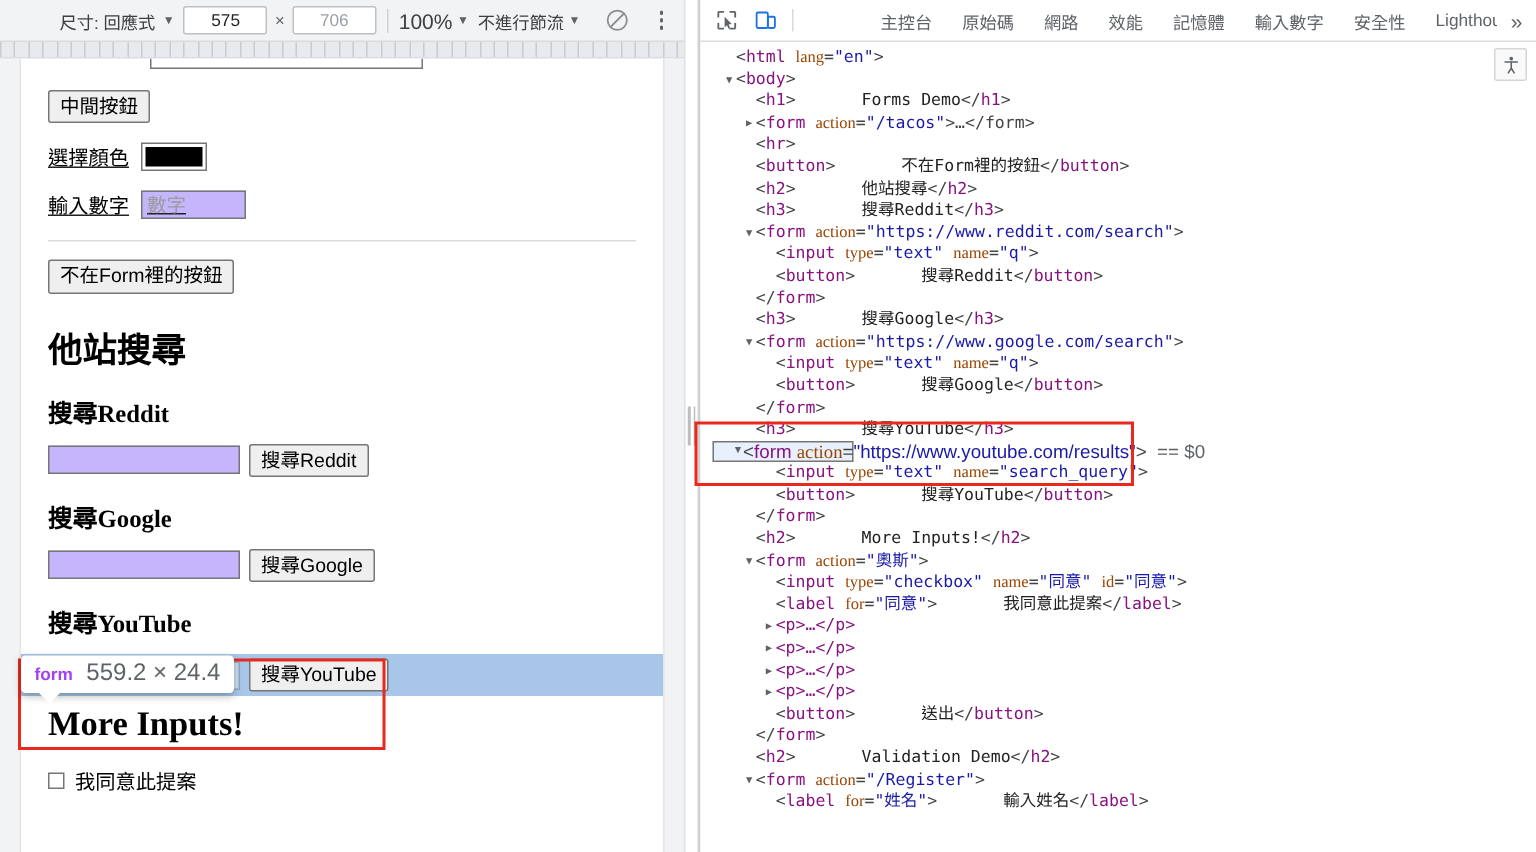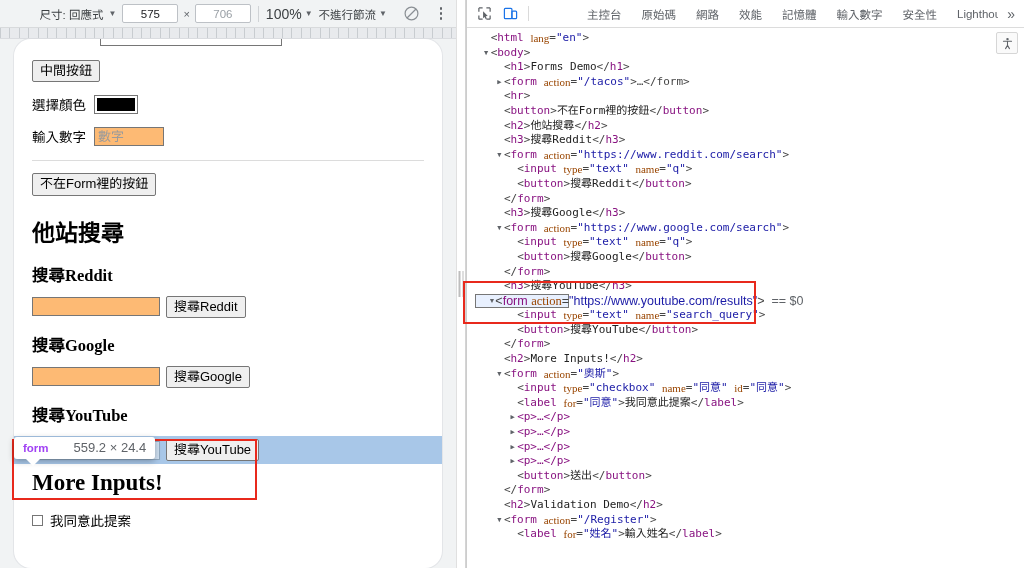--- a/index.html
+++ b/index.html
@@ -33,36 +33,36 @@
   .db-kebab{width:18px;display:flex;flex-direction:column;align-items:center;
             justify-content:center;gap:2.5px;margin-left:6px;margin-right:2px;}
   .db-kebab i{width:2.5px;height:2.5px;border-radius:50%;background:#5f6368;display:block;}
 
   .ruler{height:10px;flex:0 0 10px;background:#e8eaed;position:relative;
          border-bottom:1px solid #dadce0;overflow:hidden;}
   .ruler i{position:absolute;top:0;width:1px;height:10px;background:#c8ccd0;}
 
   .viewport{flex:1;position:relative;background:#f1f3f4;overflow:hidden;}
   .page{position:absolute;left:14px;top:0;width:428px;bottom:0;background:#fff;
-        box-shadow:0 0 0 1px #e3e5e8;overflow:hidden;border-radius:17px;}
+        box-shadow:0 0 0 1px #e3e5e8;overflow:hidden;}
   .page-inner{position:absolute;left:0;right:0;top:-8px;padding:0 18px;}
 
   .pg-textarea{width:180px;height:14px;border:1px solid #767676;
                border-top:none;background:#fff;margin-left:68px;}
 
   .btn{font-family:"Liberation Sans","DejaVu Sans",sans-serif;font-size:13px;
        color:#000;background:#efefef;border:1px solid #767676;border-radius:2px;
        padding:2px 7px;line-height:1.25;cursor:default;}
-  .row{display:flex;align-items:center;gap:8px;margin:12px 0;}
+  .row{display:flex;align-items:center;gap:8px;margin:12px 0;text-decoration:underline;}
   .lbl{font-size:13.5px;color:#000;}
   .color-swatch{width:44px;height:19px;border:1px solid #767676;background:#fff;
                 padding:2px;box-sizing:border-box;}
   .color-swatch i{display:block;width:100%;height:100%;background:#000;}
   .txtin{font-family:"Liberation Sans",sans-serif;font-size:13px;height:19px;
-         border:1px solid #767676;background:#fdba74;padding:1px 3px;box-sizing:border-box;
+         border:1px solid #767676;background:#c4b5fd;padding:1px 3px;box-sizing:border-box;
          color:#000;outline:none;}
   .txtin::placeholder{color:#9b9b9b;}
   .num-in{width:70px;}
   hr.pg-hr{border:none;border-top:1px solid #dcdcdc;margin:14px 0 12px;}
 
   h2.pg-h2{font-family:"Liberation Serif","DejaVu Serif",serif;font-size:23px;
            font-weight:bold;margin:18px 0 12px;color:#000;}
   h3.pg-h3{font-family:"Liberation Serif","DejaVu Serif",serif;font-size:16.5px;
            font-weight:bold;margin:14px 0 10px;color:#000;}
   .search-row{display:flex;align-items:center;gap:6px;margin-bottom:4px;}
@@ -71,21 +71,21 @@
   
   .hl-form{background:#a8c7e8;padding:3px 0;display:flex;align-items:center;gap:6px;
            margin:0 -18px;padding-left:18px;padding-right:18px;}
   .hl-form .search-in{background:#cfe0f2;border-color:#8fa8c0;}
 
   .dt-tooltip{position:absolute;left:14px;top:398px;background:#fff;
               border-radius:3px;box-shadow:0 2px 6px rgba(0,0,0,.3);
               padding:3px 9px 4px;display:flex;align-items:baseline;gap:9px;
               font-size:11.5px;z-index:30;}
   .dt-tooltip .tag{color:#a142f4;font-weight:bold;font-size:11.5px;}
-  .dt-tooltip .dims{color:#5f6368;font-size:13px;margin-left:16px;}
+  .dt-tooltip .dims{color:#5f6368;font-size:16px;}
   .dt-tooltip:after{content:"";position:absolute;left:12px;bottom:-7px;
               border-left:7px solid transparent;border-right:7px solid transparent;
               border-top:7px solid #fff;}
 
   .redbox{position:absolute;border:2px solid #e8291c;box-sizing:border-box;z-index:25;
           pointer-events:none;}
   #redbox-left{left:12px;top:400px;width:245px;height:61px;}
 
   
   h2.more{font-family:"Liberation Serif","DejaVu Serif",serif;font-size:23px;
@@ -126,21 +126,21 @@
   .dom-line{height:14.6px;display:flex;align-items:center;white-space:pre;}
   .dom-line.sel{background:#e8f0fe;}
   .arrow{display:inline-block;width:9px;color:#5f6368;font-size:7px;text-align:center;}
   .arrow.open:before{content:"\25BC";}
   .arrow.closed:before{content:"\25B6";}
   .arrow.none:before{content:"";}
   .tagn{color:#881280;}
   .attrn{color:#994500;font-family:Liberation Serif, serif;}
   .attrv{color:#1a1aa6;}
   .punct{color:#444;}
-  .txt{color:#222;}
+  .txt{color:#222;margin-left:44px;}
   .doctype{color:#a5a5a5;}
   .dollar{color:#5f6368;}
 
   #redbox-right{left:463px;top:281px;width:293px;height:43px;position:absolute;
                 border:2px solid #e8291c;box-sizing:border-box;z-index:20;}
 
   .a11y-btn{position:absolute;right:6px;top:4px;width:20px;height:20px;
             border:1px solid #d6d6d6;border-radius:2px;background:#fafafa;
             display:flex;align-items:center;justify-content:center;z-index:22;}
 </style>

